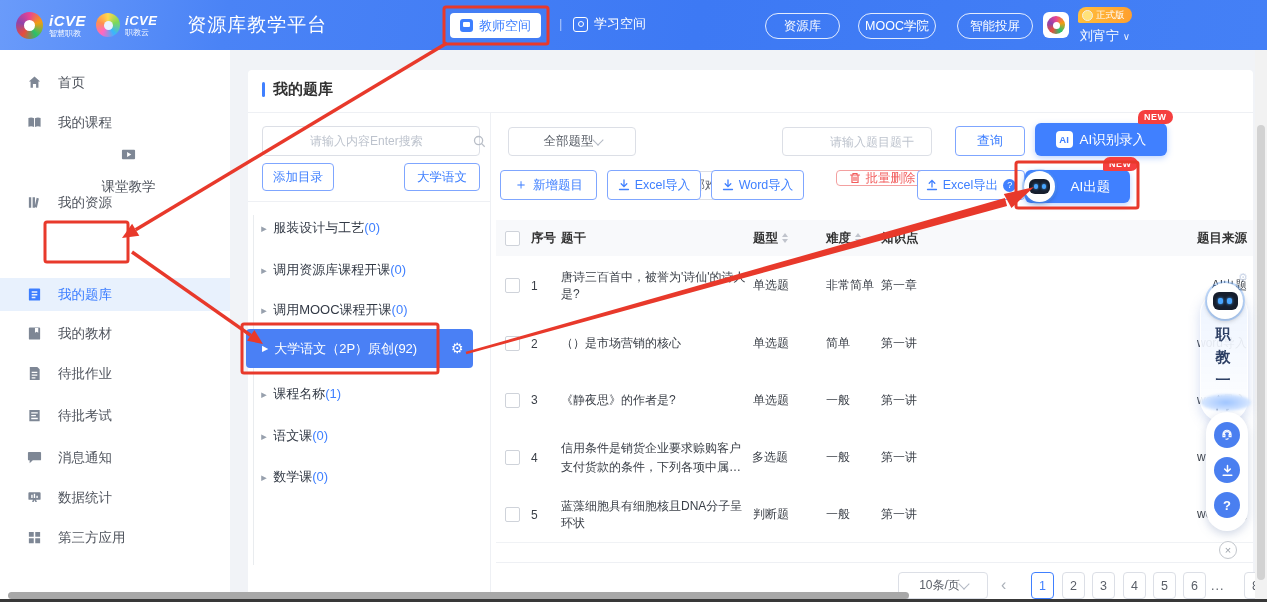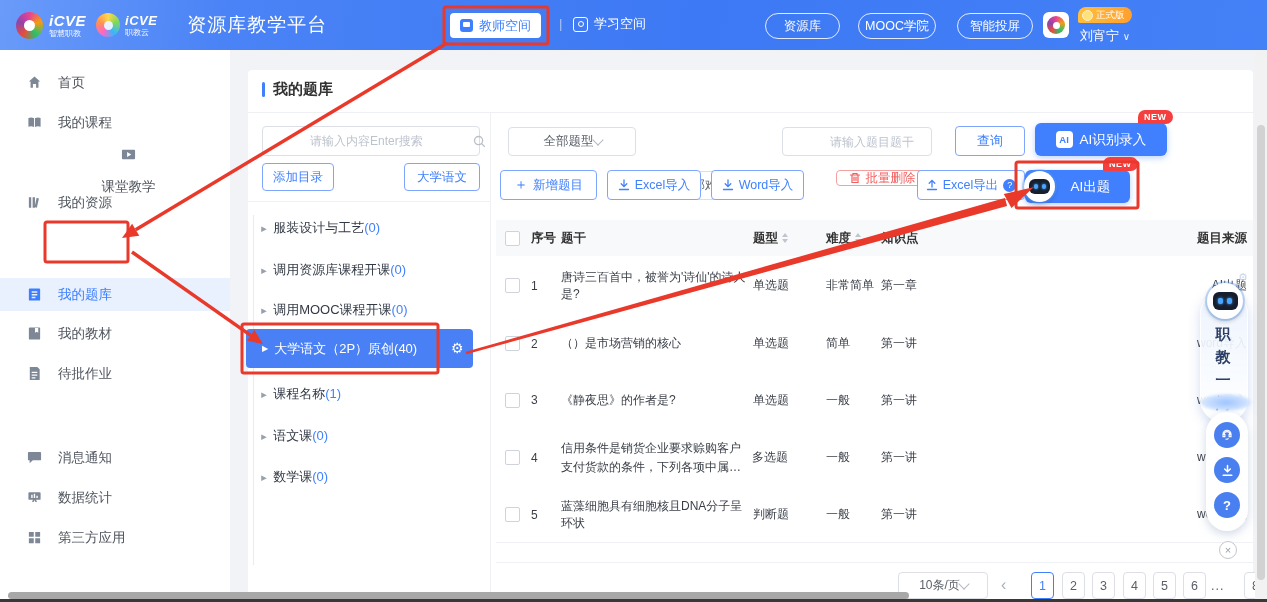--- a/index.html
+++ b/index.html
@@ -218,20 +218,26 @@
           <path fill="currentColor" fill-rule="evenodd" d="M3 1.5h10a1 1 0 0 1 1 1v11a1 1 0 0 1-1 1H3a1 1 0 0 1-1-1v-11a1 1 0 0 1 1-1zm5.5.5v5.2L10.3 6 12 7.2V2z"></path>
         </svg>
       <span>我的教材</span>
       </div>
     <div class="sitem" style="top:308px;">
       <svg viewBox="0 0 16 16">
           <path fill="currentColor" fill-rule="evenodd" d="M3 1h8l2.5 2.5V15H3zm2 5h6v1.4H5zm0 3h6v1.4H5zm0 3h4v1.4H5z"></path>
         </svg>
       <span>待批作业</span>
       </div>
+    <div class="sitem" style="top:350px;">
+      <svg viewBox="0 0 16 16">
+          <path fill="currentColor" fill-rule="evenodd" d="M2.5 2h11v12h-11zm2 2.5h7v1.4h-7zm0 3h5v1.4h-5zm0 3h7v1.4h-7z"></path>
+        </svg>
+      <span>待批考试</span>
+      </div>
     <div class="sitem" style="top:392px;">
       <svg viewBox="0 0 16 16">
           <path fill="currentColor" d="M2 2h12a1 1 0 0 1 1 1v7a1 1 0 0 1-1 1H6.2L2.8 14v-3H2a1 1 0 0 1-1-1V3a1 1 0 0 1 1-1z"></path>
         </svg>
       <span>消息通知</span>
       </div>
     <div class="sitem" style="top:432px;">
       <svg viewBox="0 0 16 16">
           <path fill="currentColor" fill-rule="evenodd" d="M2.5 2.5h11a1 1 0 0 1 1 1v6a1 1 0 0 1-1 1H9.7l.9 2.4H8.9L8 10.6l-.9 2.3H5.4l.9-2.4H2.5a1 1 0 0 1-1-1v-6a1 1 0 0 1 1-1zM4.5 5v3.5H6V5zm2.7-1v4.5h1.5V4zm2.8 2v2.5h1.5V6z"></path>
         </svg>
@@ -277,21 +283,21 @@
       <span class="tri">▶</span>
       <span><span>调用资源库课程开课</span><span class="cnt">(0)</span></span>
       </div>
     <div class="titem" style="left:13px;top:231px;">
       <span class="tri">▶</span>
       <span><span>调用MOOC课程开课</span><span class="cnt">(0)</span></span>
       </div>
 
     <div class="trow-active" style="left:-2px;top:259px;width:227px;height:39px;">
       <span class="tri">▶</span>
-      <span><span>大学语文（2P）原创</span><span>(40)</span></span>
+      <span><span>大学语文（2P）原创</span><span>(92)</span></span>
     </div>
     <span class="gear" style="left:203px;top:270px;">⚙</span>
 
     <div class="titem" style="left:13px;top:315px;">
       <span class="tri">▶</span>
       <span><span>课程名称</span><span class="cnt">(1)</span></span>
       </div>
     <div class="titem" style="left:13px;top:357px;">
       <span class="tri">▶</span>
       <span><span>语文课</span><span class="cnt">(0)</span></span>

